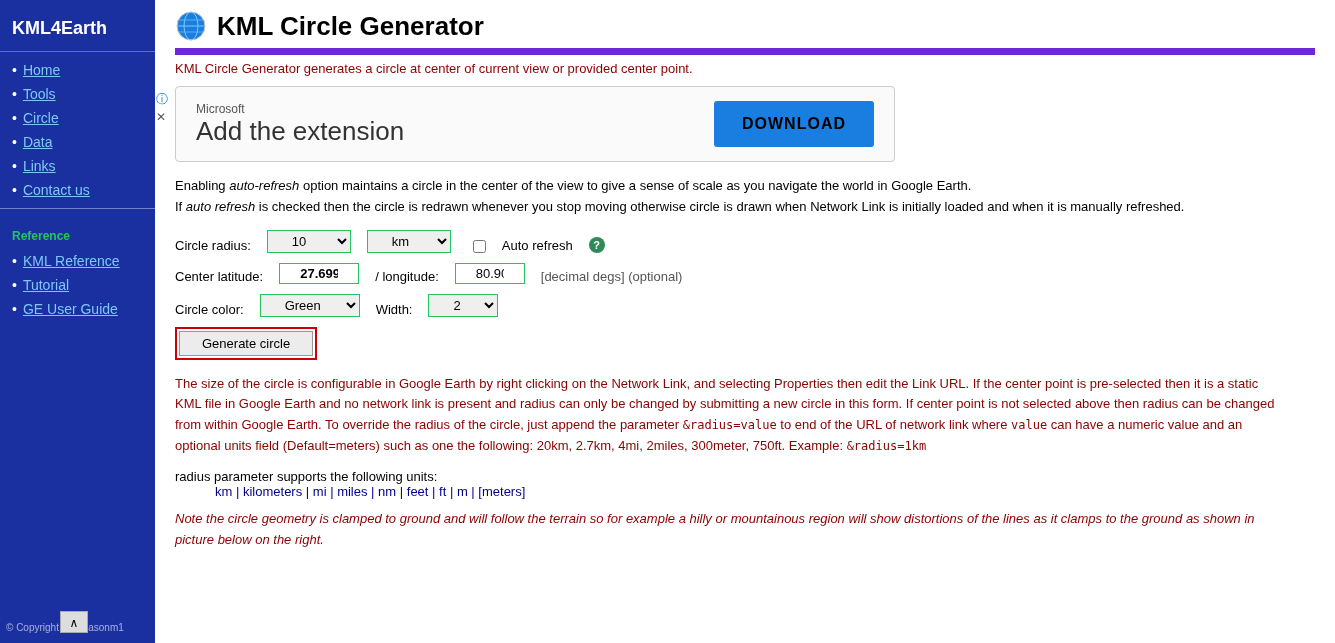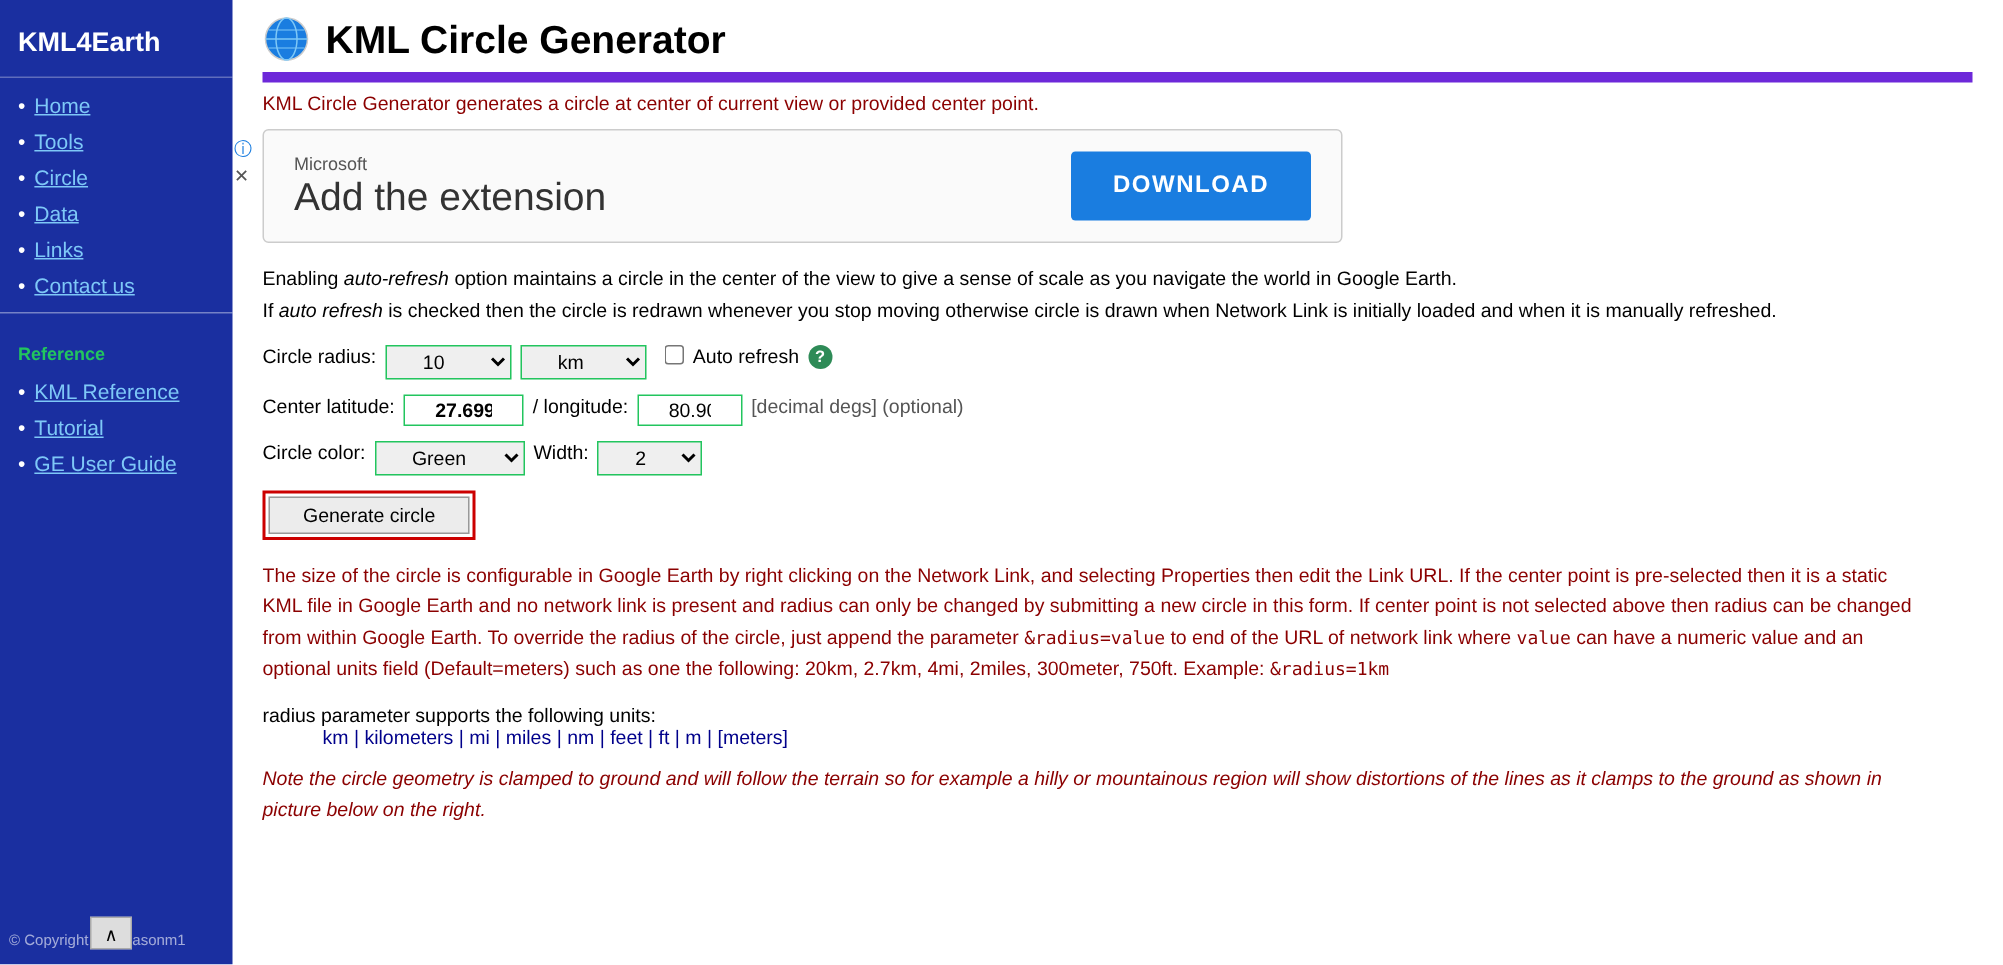--- a/index.html
+++ b/index.html
@@ -104,21 +104,21 @@
     .ad-banner-provider {
       font-size: 12px;
       color: #555;
     }
     .ad-banner-title {
       font-size: 26px;
       color: #333;
     }
     .ad-download-btn {
       background-color: #1a7de0;
-      color: #ffffff;
+      color: #000000;
       border: none;
       padding: 14px 28px;
       font-size: 16px;
       font-weight: bold;
       letter-spacing: 1px;
       cursor: pointer;
       border-radius: 3px;
     }
     .ad-icons {
       position: absolute;
@@ -137,22 +137,22 @@
       max-width: 1100px;
       line-height: 1.6;
     }
     .description-block em {
       font-style: italic;
     }
 
     
     .form-row {
       display: flex;
-      align-items: flex-start;
-      gap: 6px;
+      align-items: flex-end;
+      gap: 16px;
       margin-bottom: 10px;
       font-size: 13px;
     }
     .form-row label {
       color: #000;
     }
     .form-row select, .form-row input[type="text"] {
       font-size: 13px;
       padding: 2px 20px;
       border: 1px solid #22c55e;

